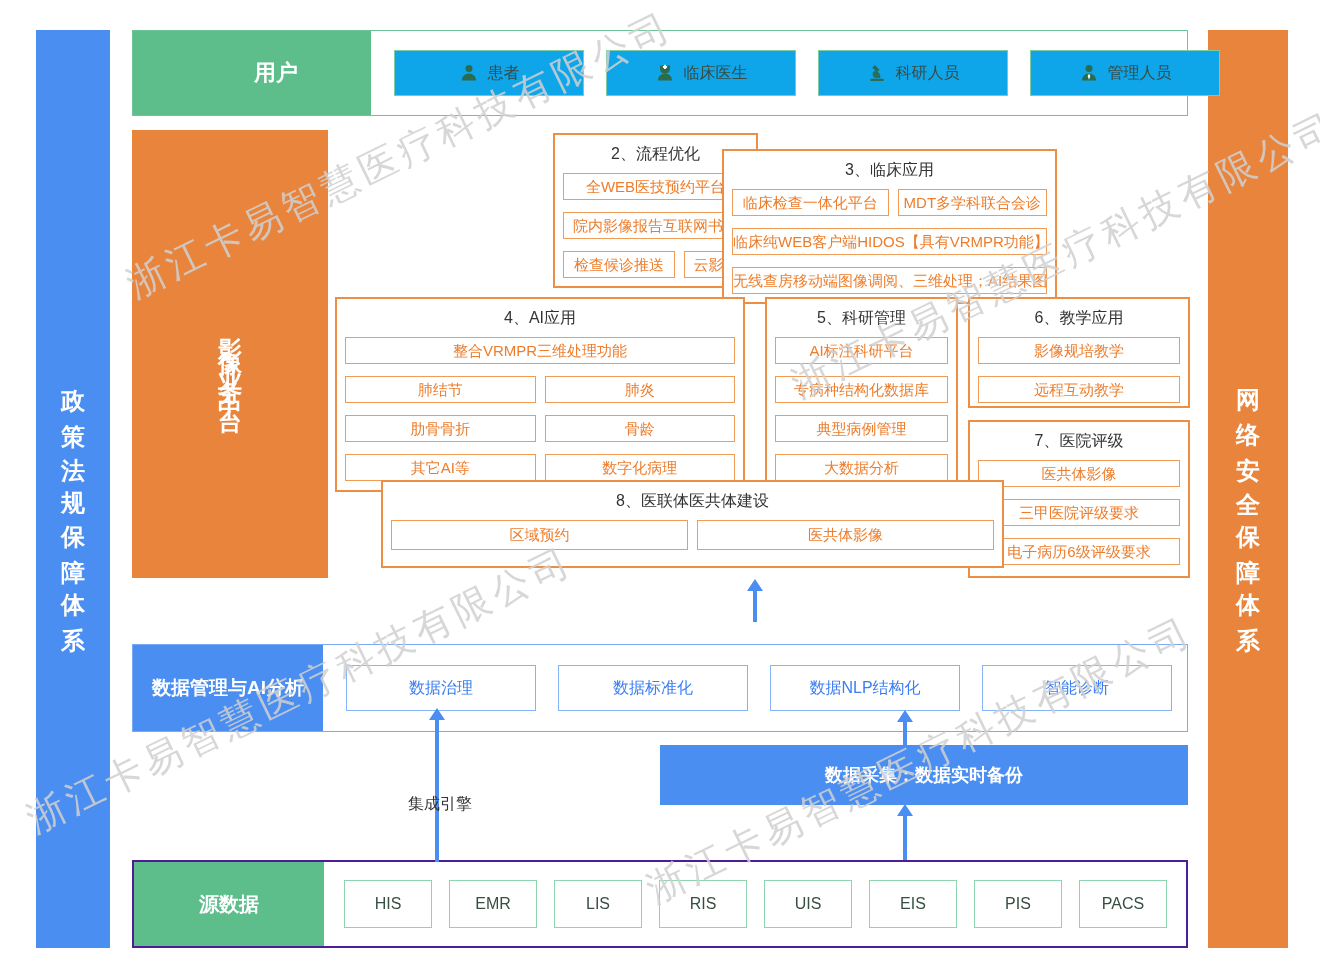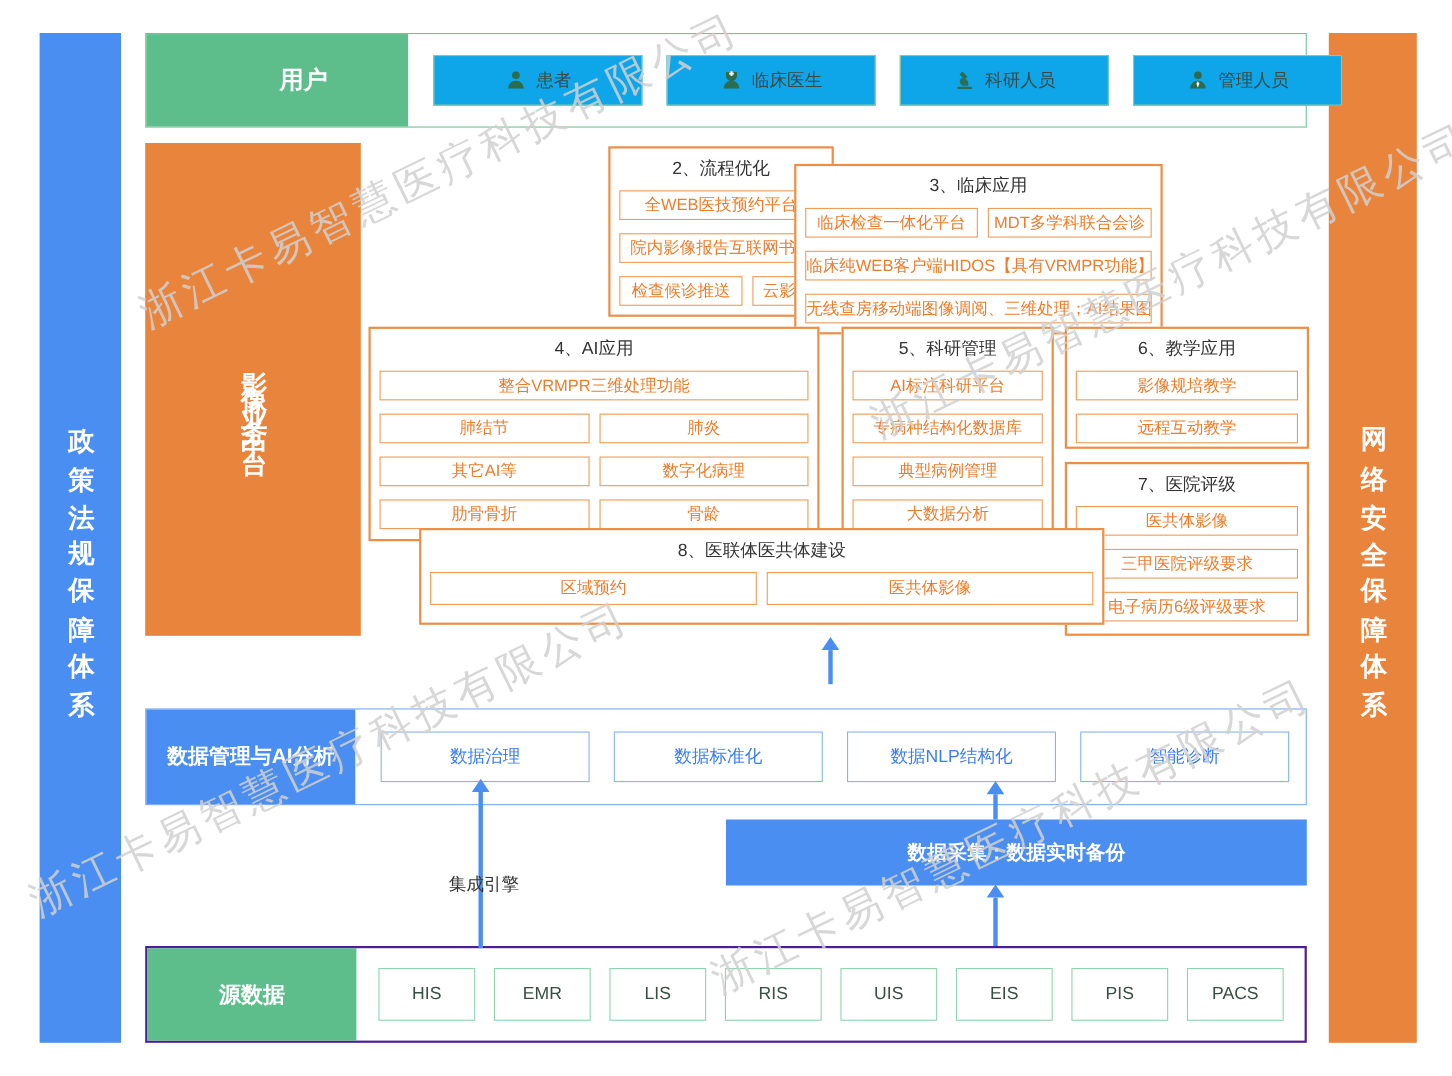--- a/index.html
+++ b/index.html
@@ -166,26 +166,26 @@
   </div>
 
   <div class="group" id="g4">
     <div class="gtitle">4、AI应用</div>
     <div class="gitem">整合VRMPR三维处理功能</div>
     <div class="grow cols-2">
       <div class="gitem">肺结节</div>
       <div class="gitem">肺炎</div>
     </div>
     <div class="grow cols-2">
+      <div class="gitem">肋骨骨折</div>
+      <div class="gitem">骨龄</div>
+    </div>
+    <div class="grow cols-2">
       <div class="gitem">其它AI等</div>
       <div class="gitem">数字化病理</div>
-    </div>
-    <div class="grow cols-2">
-      <div class="gitem">肋骨骨折</div>
-      <div class="gitem">骨龄</div>
     </div>
   </div>
 
   <div class="group" id="g5">
     <div class="gtitle">5、科研管理</div>
     <div class="gitem">AI标注科研平台</div>
     <div class="gitem">专病种结构化数据库</div>
     <div class="gitem">典型病例管理</div>
     <div class="gitem">大数据分析</div>
   </div>

